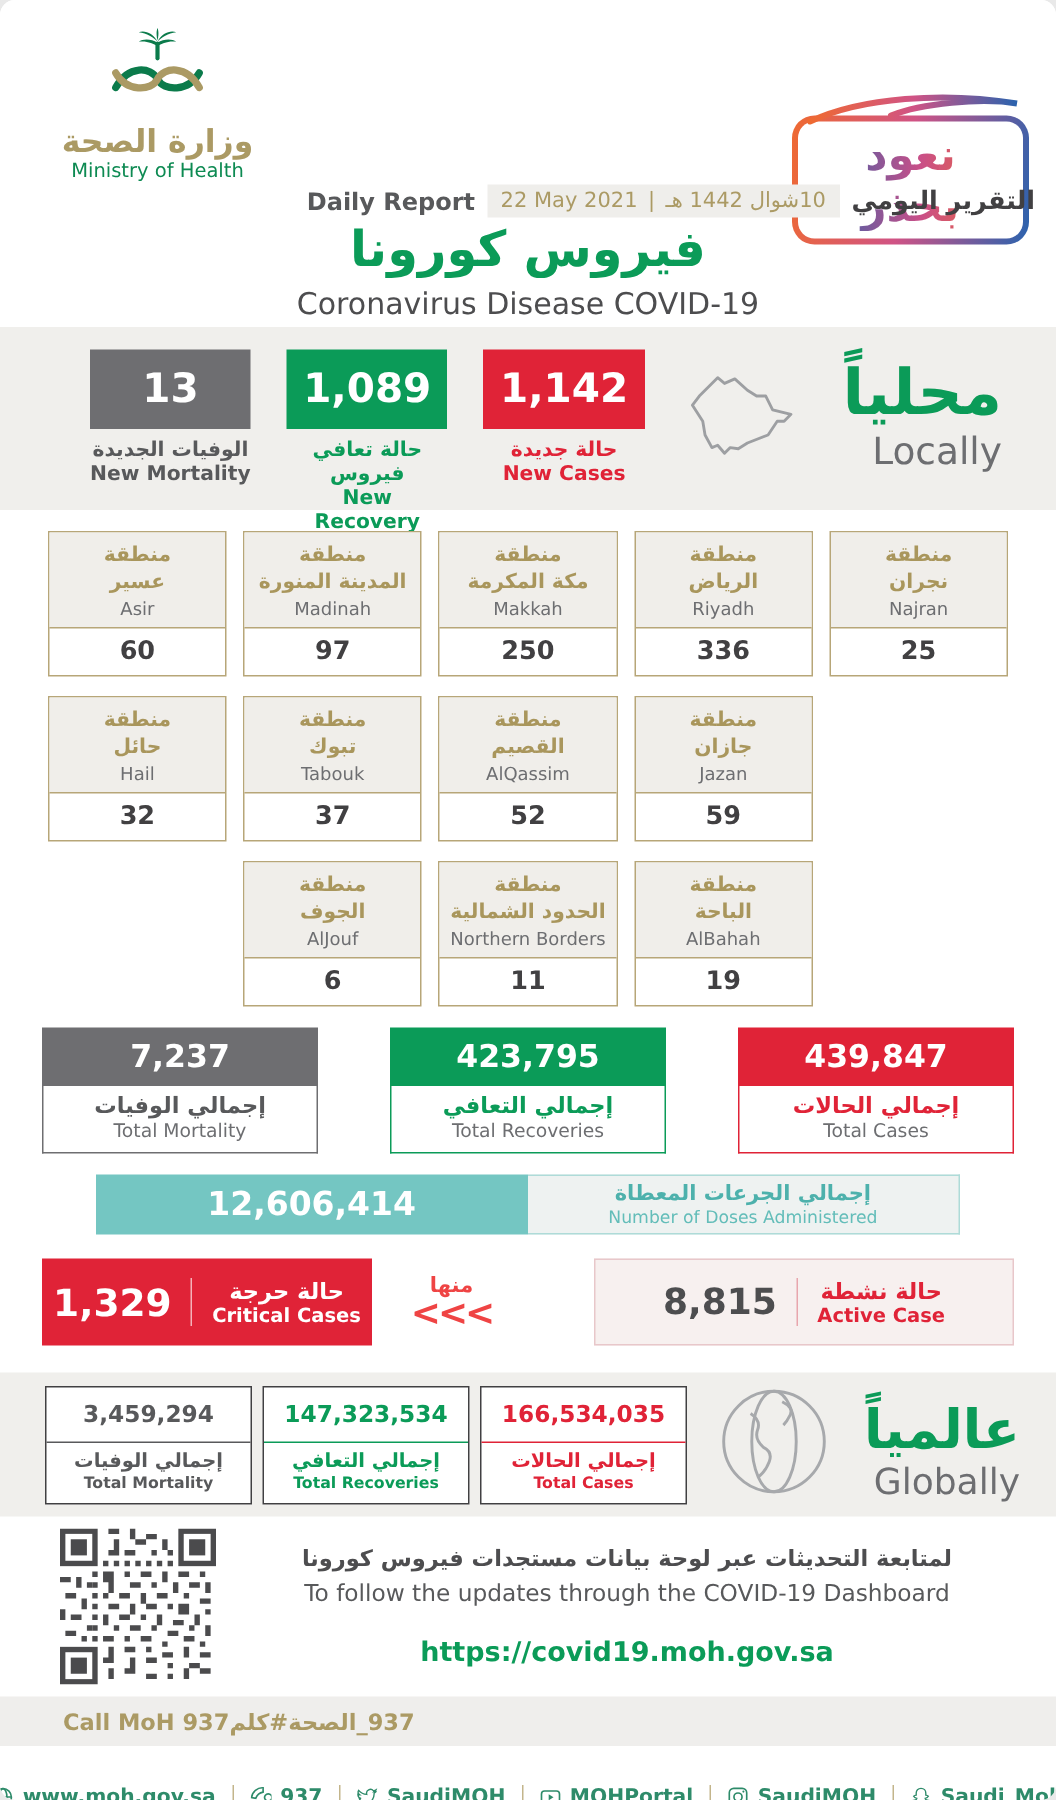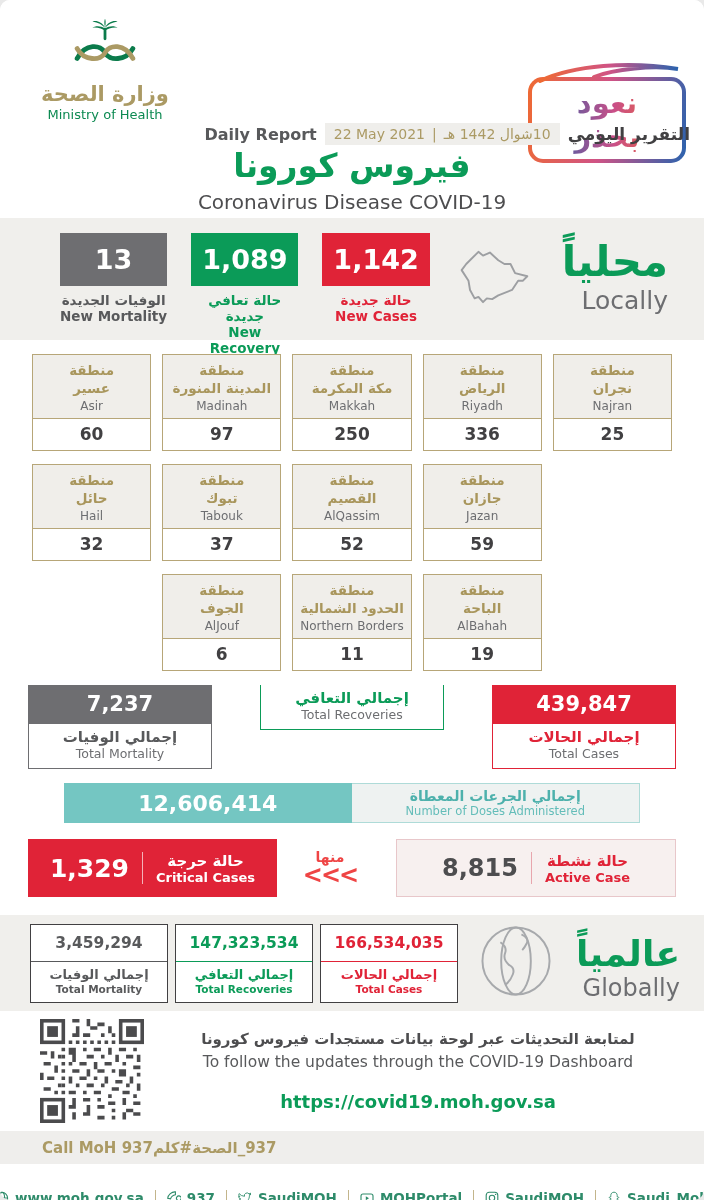--- a/index.html
+++ b/index.html
@@ -67,21 +67,21 @@
 
   
   .doses { display:flex; margin:14px 64px 0; height:40px; }
   .d-num { flex:1; background:#74c6c2; color:#fff; font-size:22px; font-weight:bold; display:flex; align-items:center; justify-content:center; }
   .d-label { flex:1; background:#eef2f1; border:1px solid #aedbd8; border-left:none; display:flex; flex-direction:column; align-items:center; justify-content:center; }
   .d-ar { color:#4db1ac; font-weight:bold; font-size:14px; direction:rtl; }
   .d-en { color:#63bdb9; font-size:11.5px; }
 
   
   .row-ca { display:flex; align-items:center; margin:16px 28px 0; }
-  .critical { width:249px; height:58px; background:#e02337; color:#fff; display:flex; align-items:center; justify-content:center; gap:13px; }
+  .critical { width:220px; height:58px; background:#e02337; color:#fff; display:flex; align-items:center; justify-content:center; gap:13px; }
   .crit-num { font-size:25px; font-weight:bold; }
   .vline-w { width:1px; height:32px; background:rgba(255,255,255,.65); }
   .ca-labels { text-align:center; }
   .ca-ar { font-size:15px; font-weight:bold; direction:rtl; }
   .ca-en { font-size:13px; font-weight:bold; }
   .ofwhich { width:70px; text-align:center; color:#ef4444; margin-left:18px; }
   .ofwhich .ow-ar { font-weight:bold; font-size:14px; direction:rtl; }
   .ofwhich .ow-arrows { font-weight:bold; font-size:24px; letter-spacing:-2px; line-height:.9; }
   .active { margin-left:auto; width:280px; height:58px; background:#f7f0ef; border:1px solid #e8c7ca; display:flex; align-items:center; justify-content:center; gap:13px; }
   .act-num { font-size:24px; font-weight:bold; color:#4d4d4f; }
@@ -171,21 +171,21 @@
   </div>
 
   <div class="band-local">
     <div class="stat">
       <div class="stat-num bg-gray">13</div>
       <div class="stat-ar c-gray">الوفيات الجديدة</div>
       <div class="stat-en c-gray">New Mortality</div>
     </div>
     <div class="stat">
       <div class="stat-num bg-green">1,089</div>
-      <div class="stat-ar c-green">حالة تعافي جديدة</div>
+      <div class="stat-ar c-green">حالة تعافي فيروس</div>
       <div class="stat-en c-green">New Recovery Cases</div>
     </div>
     <div class="stat">
       <div class="stat-num bg-red">1,142</div>
       <div class="stat-ar c-red">حالة جديدة</div>
       <div class="stat-en c-red">New Cases</div>
     </div>
     <div class="map-wrap">
       <svg viewBox="0 0 110 90">
         <path d="M16 28 L32 12 L38 17 L47 13 L58 23 L66 28 L74 28 L80 40 L96 44 L90 50 L84 50 L76 62 L58 69 L50 74 L43 73 L38 78 L32 71 L27 73 L21 62 L19 50 L10 36 Z" fill="none" stroke="#9d9fa2" stroke-width="2.5" stroke-linejoin="round"></path>
@@ -298,20 +298,21 @@
 
   <div class="totals">
     <div class="total">
       <div class="t-num bg-gray">7,237</div>
       <div class="t-body bd-gray">
         <div class="t-ar c-gray">إجمالي الوفيات</div>
         <div class="t-en c-dgray">Total Mortality</div>
       </div>
     </div>
     <div class="total">
+      <div class="t-num bg-green">423,795</div>
       <div class="t-body bd-green">
         <div class="t-ar c-green">إجمالي التعافي</div>
         <div class="t-en c-dgray">Total Recoveries</div>
       </div>
     </div>
     <div class="total">
       <div class="t-num bg-red">439,847</div>
       <div class="t-body bd-red">
         <div class="t-ar c-red">إجمالي الحالات</div>
         <div class="t-en c-dgray">Total Cases</div>

